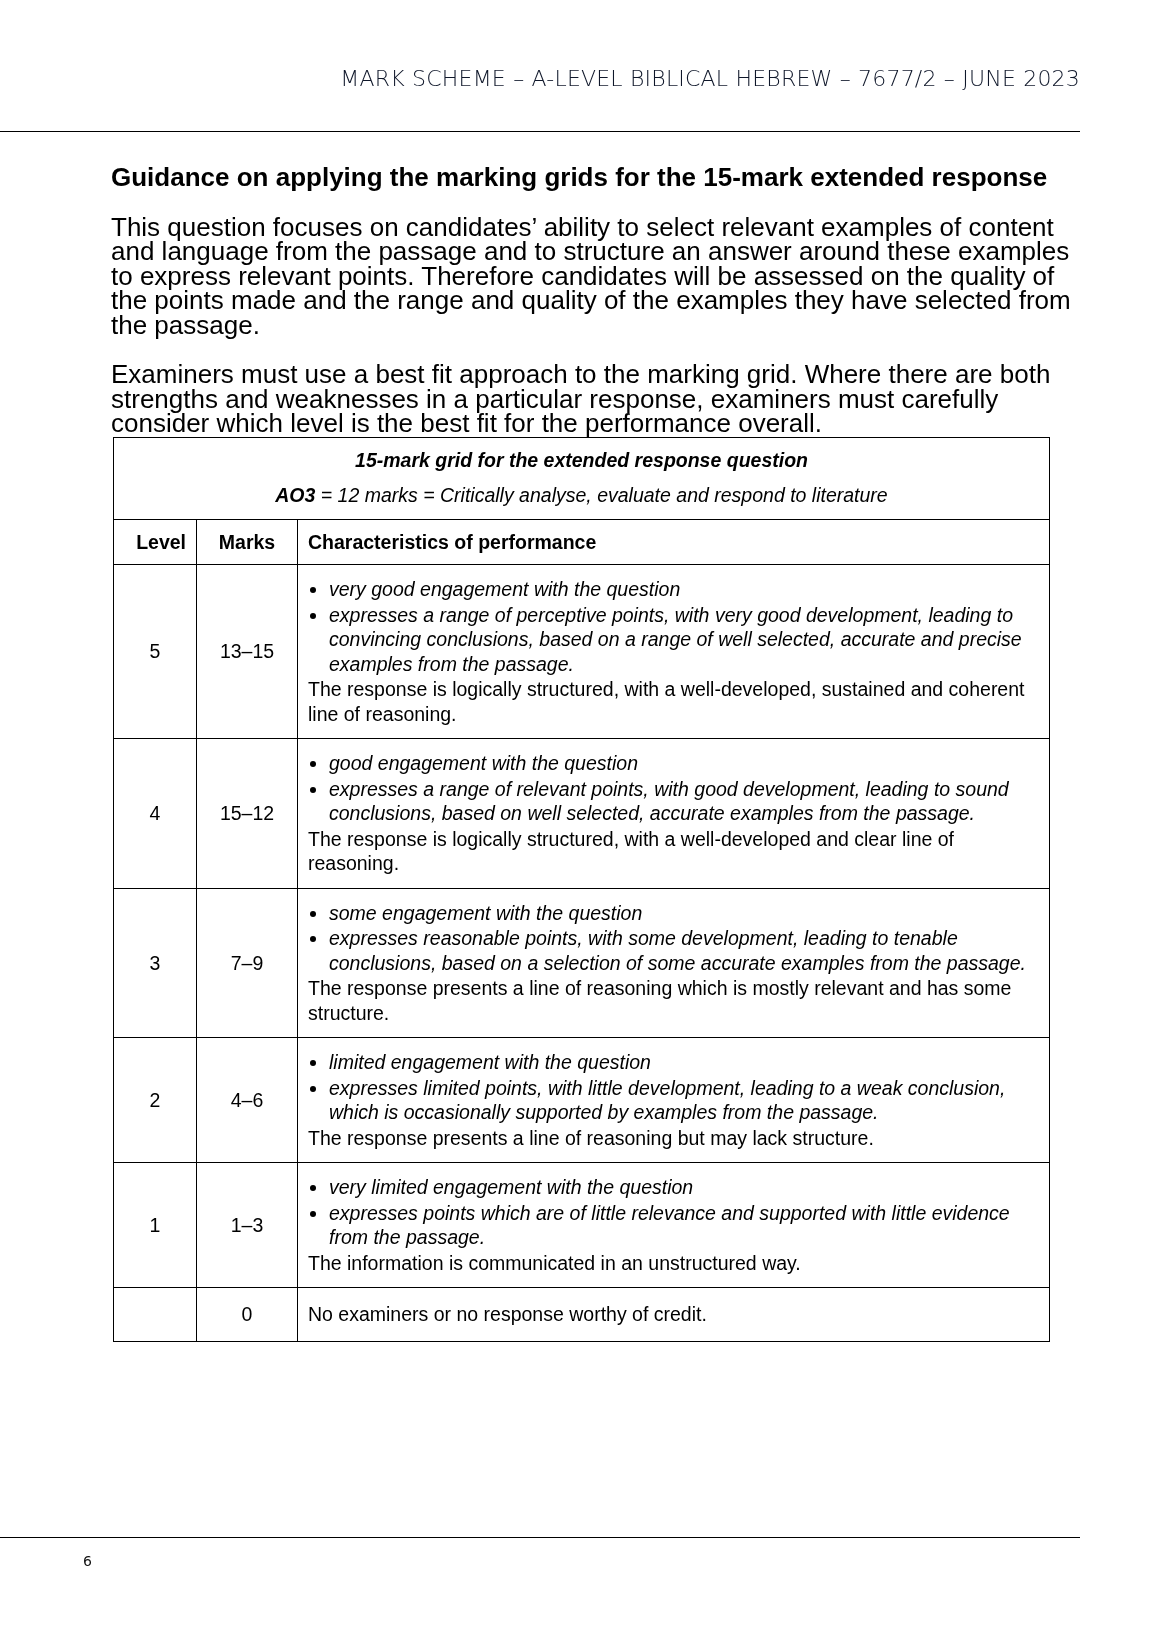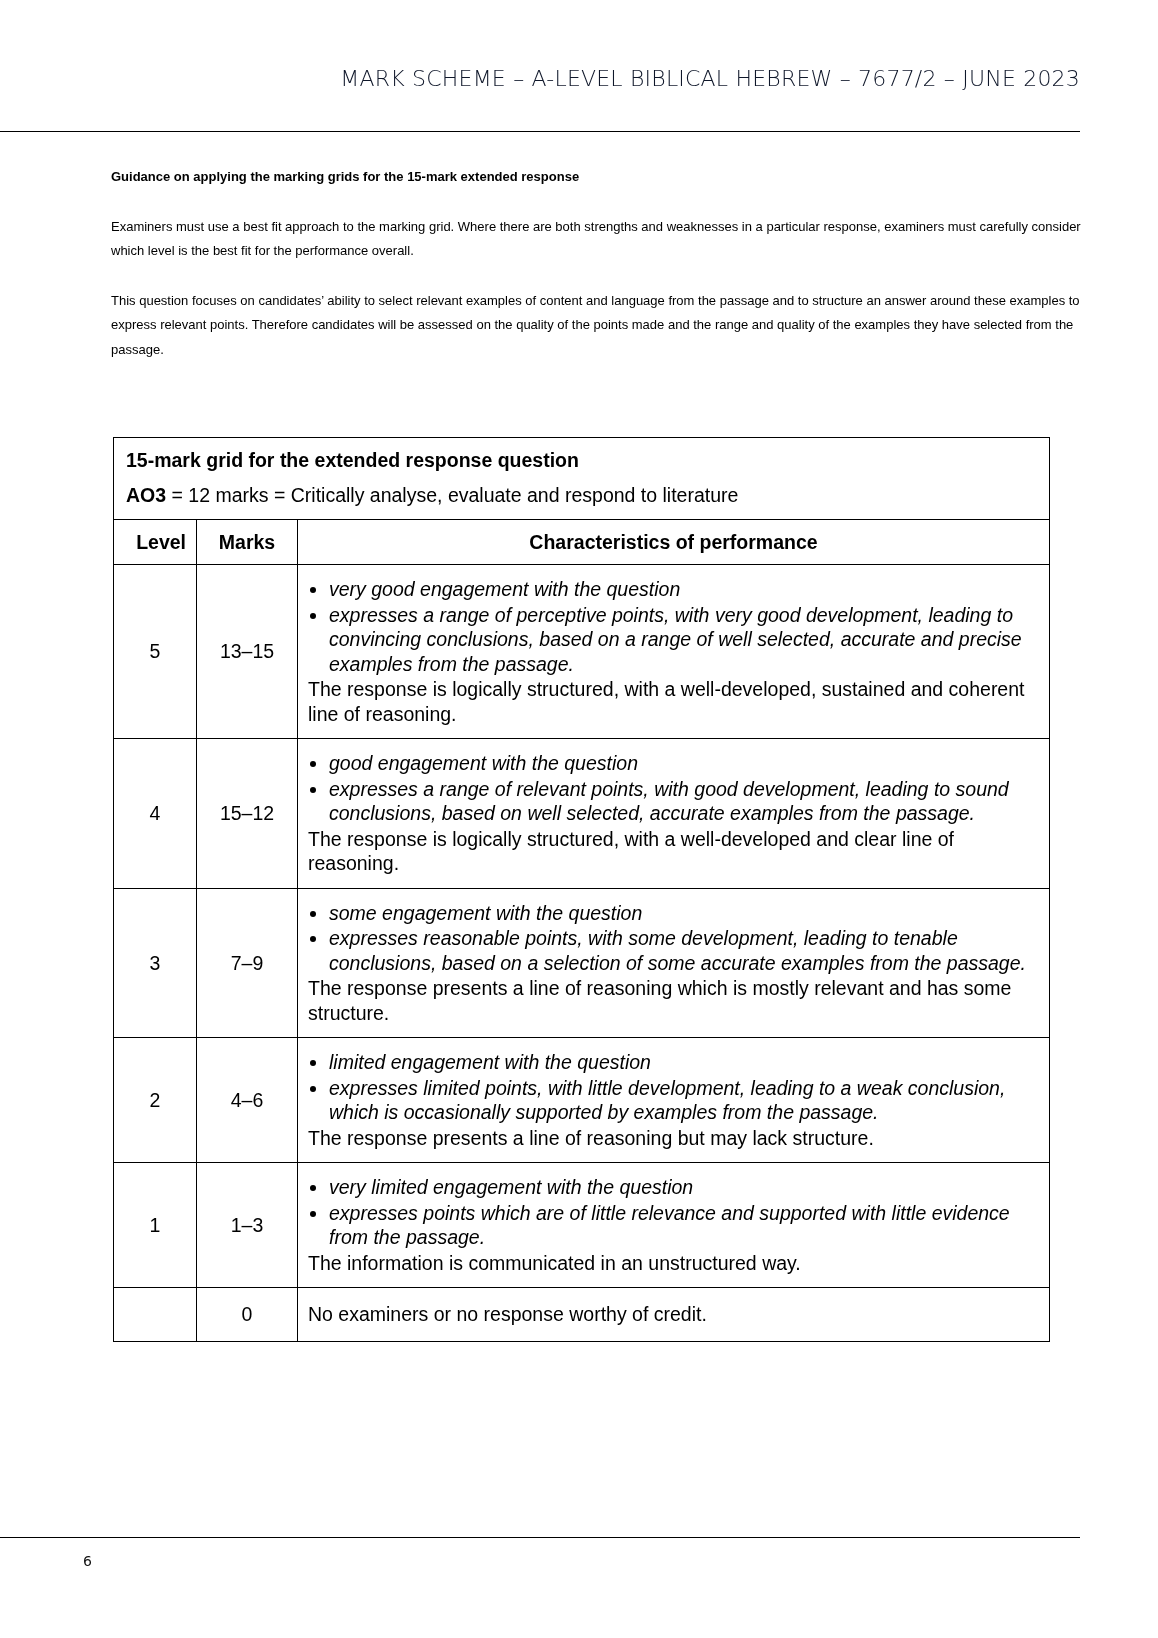--- a/index.html
+++ b/index.html
@@ -11,36 +11,36 @@
     position: absolute; right: 78px; top: 66px;
     font-family: "DejaVu Sans", sans-serif; font-size: 22px;
     font-weight: 300; letter-spacing: 0.2px; color: #0f172a;
   }
   .header-rule {
     position: absolute; left: 0; top: 131px; width: 1080px; height: 0;
     border-top: 1.5px solid #000;
   }
   .content {
     position: absolute; left: 111px; top: 165px; width: 980px;
-    font-size: 13px; line-height: 24.5px;
+    font-size: 26px; line-height: 24.5px;
   }
   .section-heading { font-weight: bold; margin: 0 0 25px 0; }
   .para { margin: 0 0 25px 0; }
   .grid {
     position: absolute; left: 113px; top: 437px; width: 937px;
     border-collapse: collapse; font-size: 19.5px; line-height: 24.5px;
   }
   .grid td, .grid th { border: 1.5px solid #000; vertical-align: middle; }
-  .grid .title-cell { padding: 10px 12px 12px 12px; text-align: left; font-weight: normal; }
+  .grid .title-cell { padding: 10px 12px 12px 12px; text-align: center; font-weight: normal; font-style: italic; }
   .grid .title-line { font-weight: bold; margin-bottom: 10px; }
   .grid .ao-line b { font-weight: bold; }
   .grid th.col { font-weight: bold; height: 44px; padding: 0 10px; }
   .grid th.col-level { width: 62px; text-align: right; }
   .grid th.col-marks { width: 80px; }
-  .grid th.col-char { text-align: center; }
+  .grid th.col-char { text-align: left; }
   .grid td.num { text-align: center; }
   .grid td.desc { padding: 12px 8px 12px 10px; vertical-align: top; }
   .bullets { list-style: none; margin: 0; padding: 0; }
   .bullets li { position: relative; padding-left: 21px; margin-bottom: 1px; font-style: italic; }
   .bullets li::before {
     content: ""; position: absolute; left: 2px; top: 10px;
     width: 6px; height: 6px; border-radius: 50%; background: #000;
   }
   .summary { margin-top: 0; }
   .zero-desc { padding: 14px 10px !important; vertical-align: middle !important; }
@@ -54,22 +54,22 @@
   }
 </style>
 </head>
 <body>
 
 <div class="running-header">MARK SCHEME – A-LEVEL BIBLICAL HEBREW – 7677/2 – JUNE 2023</div>
 <div class="header-rule"></div>
 
 <div class="content">
   <p class="section-heading">Guidance on applying the marking grids for the 15-mark extended response</p>
+  <p class="para">This question focuses on candidates’ ability to select relevant examples of content and language from the passage and to structure an answer around these examples to express relevant points.  Therefore candidates will be assessed on the quality of the points made and the range and quality of the examples they have selected from the passage.</p>
   <p class="para">Examiners must use a best fit approach to the marking grid.  Where there are both strengths and weaknesses in a particular response, examiners must carefully consider which level is the best fit for the performance overall.</p>
-  <p class="para">This question focuses on candidates’ ability to select relevant examples of content and language from the passage and to structure an answer around these examples to express relevant points.  Therefore candidates will be assessed on the quality of the points made and the range and quality of the examples they have selected from the passage.</p>
 </div>
 
 <table class="grid">
   <tbody>
       <tr>
     <th class="title-cell" colspan="3">
       <div class="title-line">15-mark grid for the extended response question</div>
       <div class="ao-line"><b>AO3</b><span> = 12 marks = Critically analyse, evaluate and respond to literature</span></div>
     </th>
   </tr>

